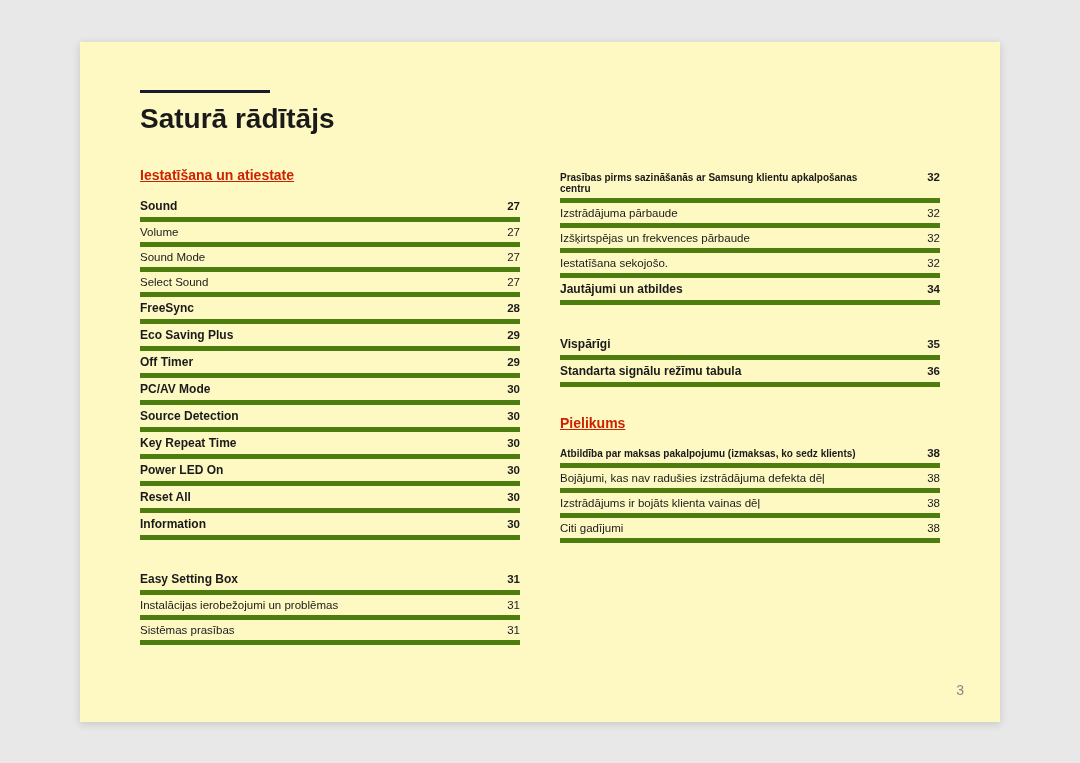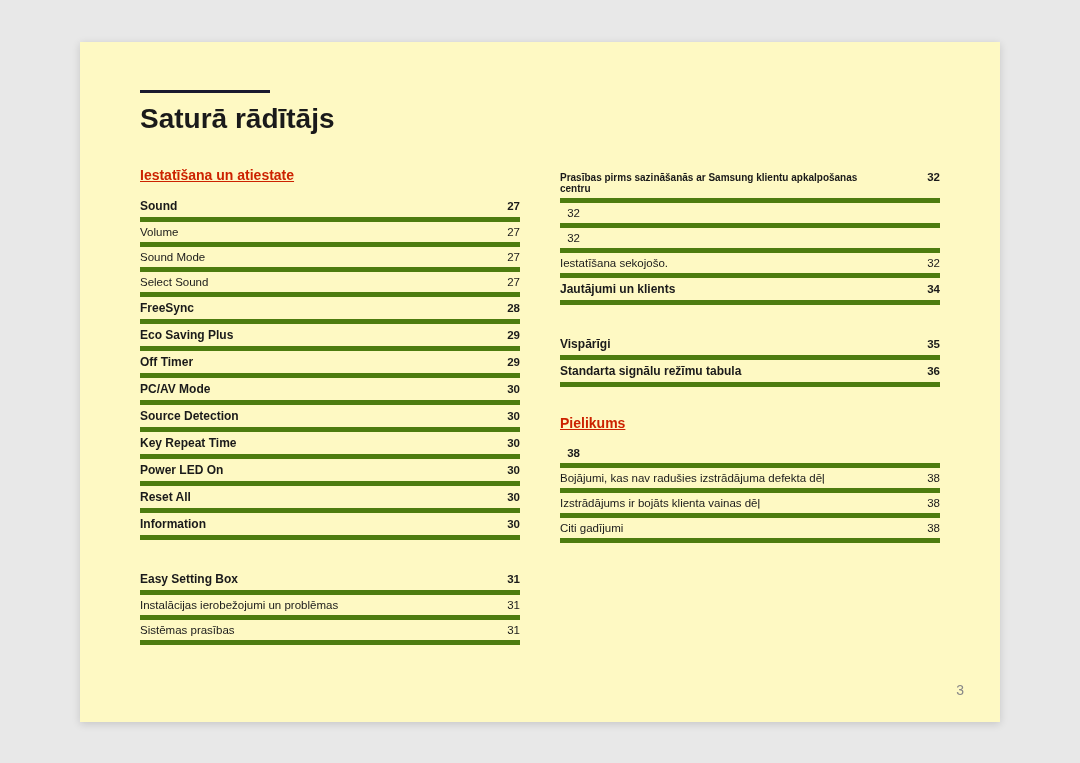--- a/index.html
+++ b/index.html
@@ -188,31 +188,33 @@
 
     <div class="right-col">
 
       <div class="toc-section">
         <div class="toc-table" id="right-section1-rows">
             <div class="toc-row bold-row">
               <span class="toc-label-multiline">Prasības pirms sazināšanās ar Samsung klientu apkalpošanas centru</span>
               <span class="toc-page">32</span>
             </div>
             <div class="toc-row">
-              <span class="toc-page">32</span>
-            </div>
-            <div class="toc-row">
+              <span class="toc-label">Izstrādājuma pārbaude</span>
+              <span class="toc-page">32</span>
+            </div>
+            <div class="toc-row">
+              <span class="toc-label">Izšķirtspējas un frekvences pārbaude</span>
               <span class="toc-page">32</span>
             </div>
             <div class="toc-row">
               <span class="toc-label">Iestatīšana sekojošo.</span>
               <span class="toc-page">32</span>
             </div>
             <div class="toc-row bold-row">
-              <span class="toc-label">Jautājumi un klients</span>
+              <span class="toc-label">Jautājumi un atbildes</span>
               <span class="toc-page">34</span>
             </div>
           </div>
       </div>
 
       <div class="toc-section">
         <div class="toc-table" id="right-section2-rows">
             <div class="toc-row bold-row">
               <span class="toc-label">Vispārīgi</span>
               <span class="toc-page">35</span>
@@ -221,20 +223,21 @@
               <span class="toc-label">Standarta signālu režīmu tabula</span>
               <span class="toc-page">36</span>
             </div>
           </div>
       </div>
 
       <div class="toc-section">
         <div class="section-title">Pielikums</div>
         <div class="toc-table" id="right-section3-rows">
             <div class="toc-row bold-row">
+              <span class="toc-label-multiline">Atbildība par maksas pakalpojumu (izmaksas, ko sedz klients)</span>
               <span class="toc-page">38</span>
             </div>
             <div class="toc-row">
               <span class="toc-label">Bojājumi, kas nav radušies izstrādājuma defekta dēļ</span>
               <span class="toc-page">38</span>
             </div>
             <div class="toc-row">
               <span class="toc-label">Izstrādājums ir bojāts klienta vainas dēļ</span>
               <span class="toc-page">38</span>
             </div>

